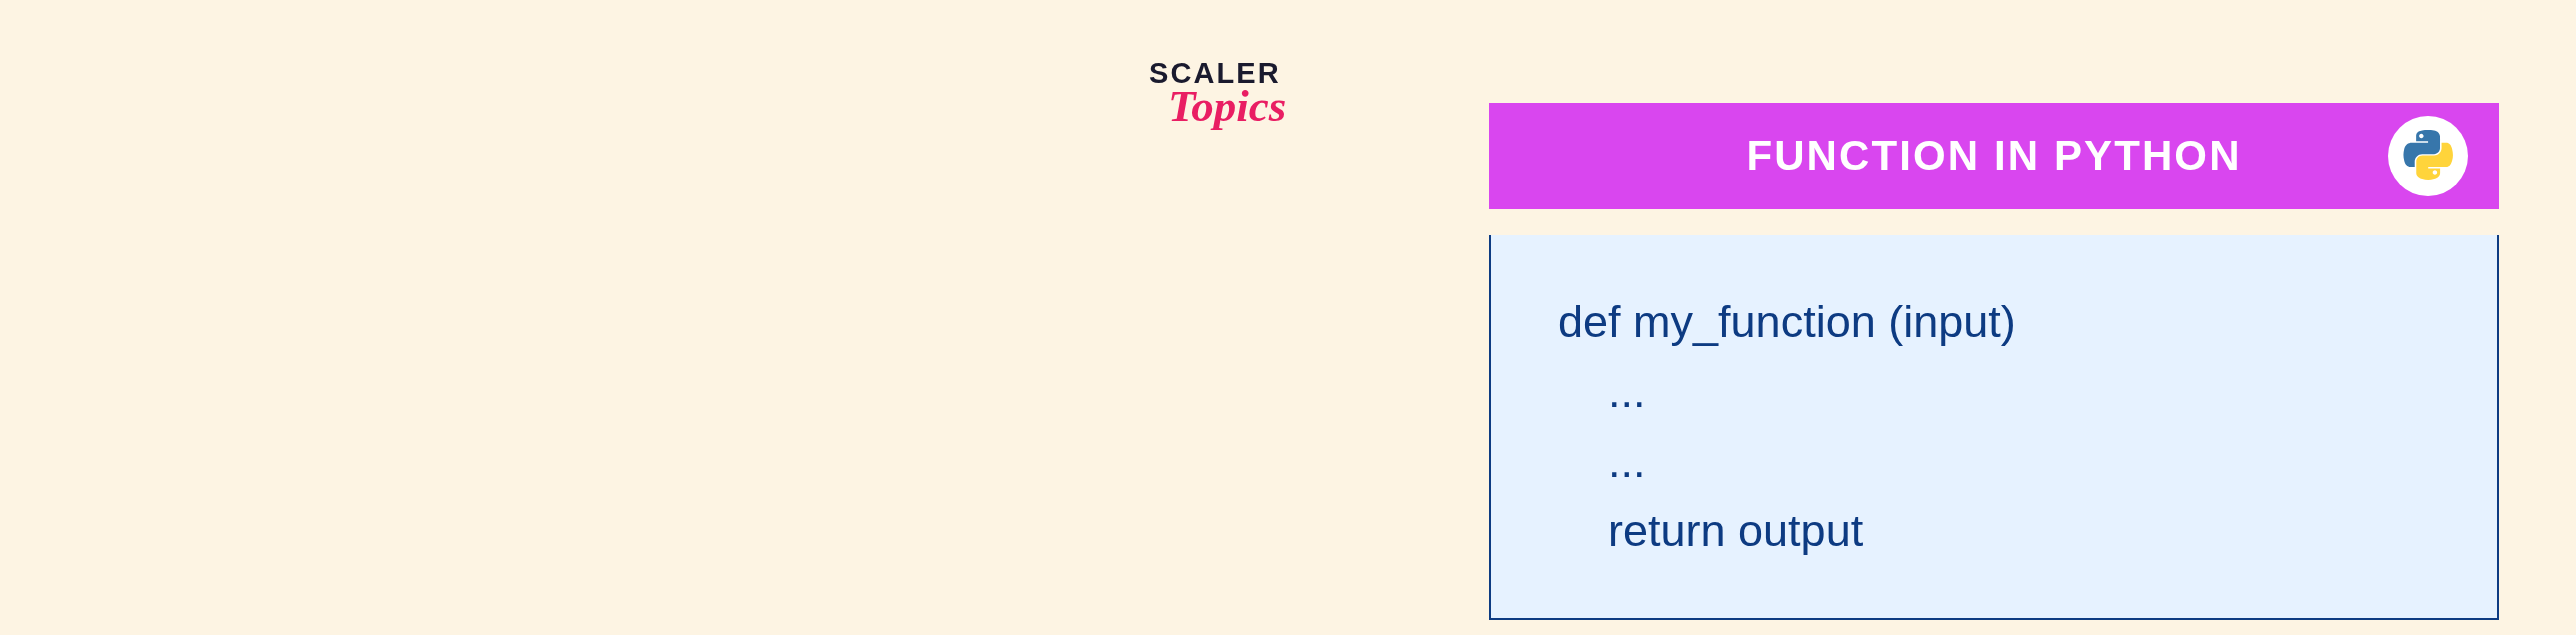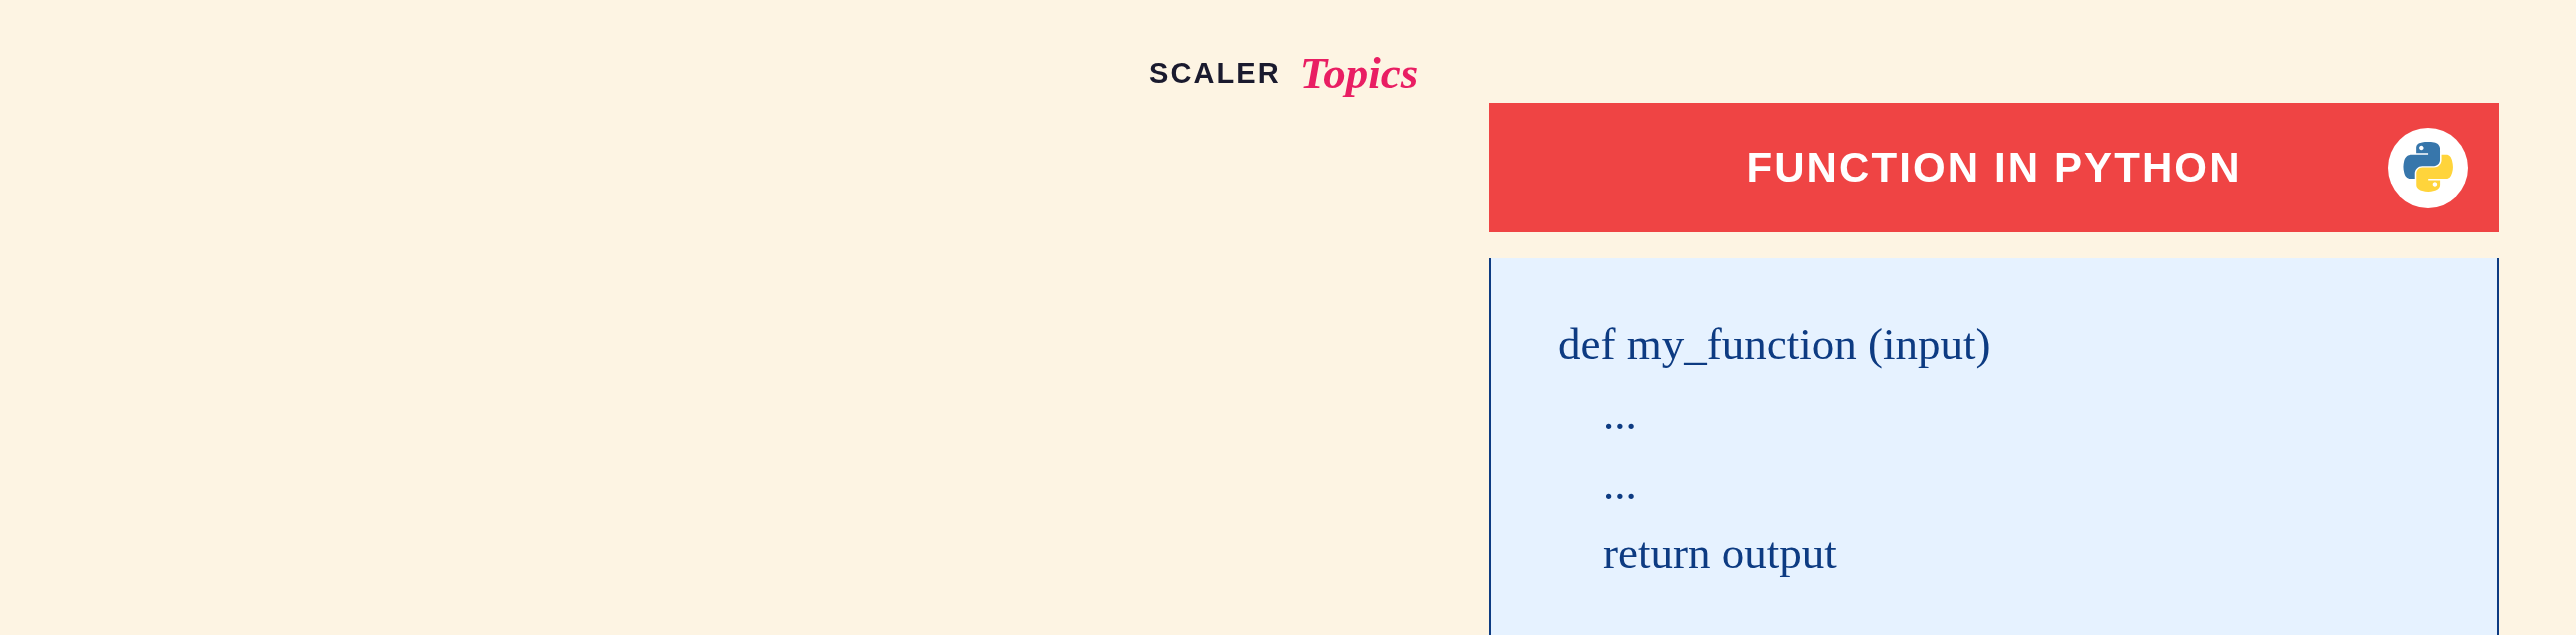--- a/index.html
+++ b/index.html
@@ -12,21 +12,21 @@
       height: 636px;
       background: #fdf4e3;
       position: relative;
       font-family: Arial, sans-serif;
     }
     .logo {
       position: absolute;
       top: 57px;
       left: 1149px;
       display: flex;
-      flex-direction: row;
+      flex-direction: column;
       align-items: flex-start;
     }
     .logo-scaler {
       font-family: Arial, sans-serif;
       font-weight: 900;
       font-size: 29px;
       letter-spacing: 2.1px;
       color: #1a1a2e;
     }
     .logo-topics {
@@ -40,22 +40,22 @@
     }
     .card {
       position: absolute;
       top: 103px;
       left: 1489px;
       width: 1010px;
       display: flex;
       flex-direction: column;
     }
     .card-header {
-      background: #ef4444;
-      height: 129px;
+      background: #d946ef;
+      height: 106px;
       display: flex;
       align-items: center;
       justify-content: center;
       position: relative;
       text-align: right;
     }
     .card-title {
       color: #ffffff;
       font-size: 42px;
       font-weight: 700;
@@ -80,21 +80,21 @@
       height: 52px;
     }
     .card-body {
       background: #e6f2ff;
       border: 2.1px solid #0d3b82;
       border-top: none;
       margin-top: 26px;
       padding: 52px 67px;
     }
     .code-block {
-      font-family: Liberation Serif, serif;
+      font-family: Liberation Sans, sans-serif;
       font-size: 45px;
       color: #0d3b82;
       line-height: 1.55;
       white-space: pre;
     }
   </style>
 </head>
 <body>
 
 <div class="logo">

